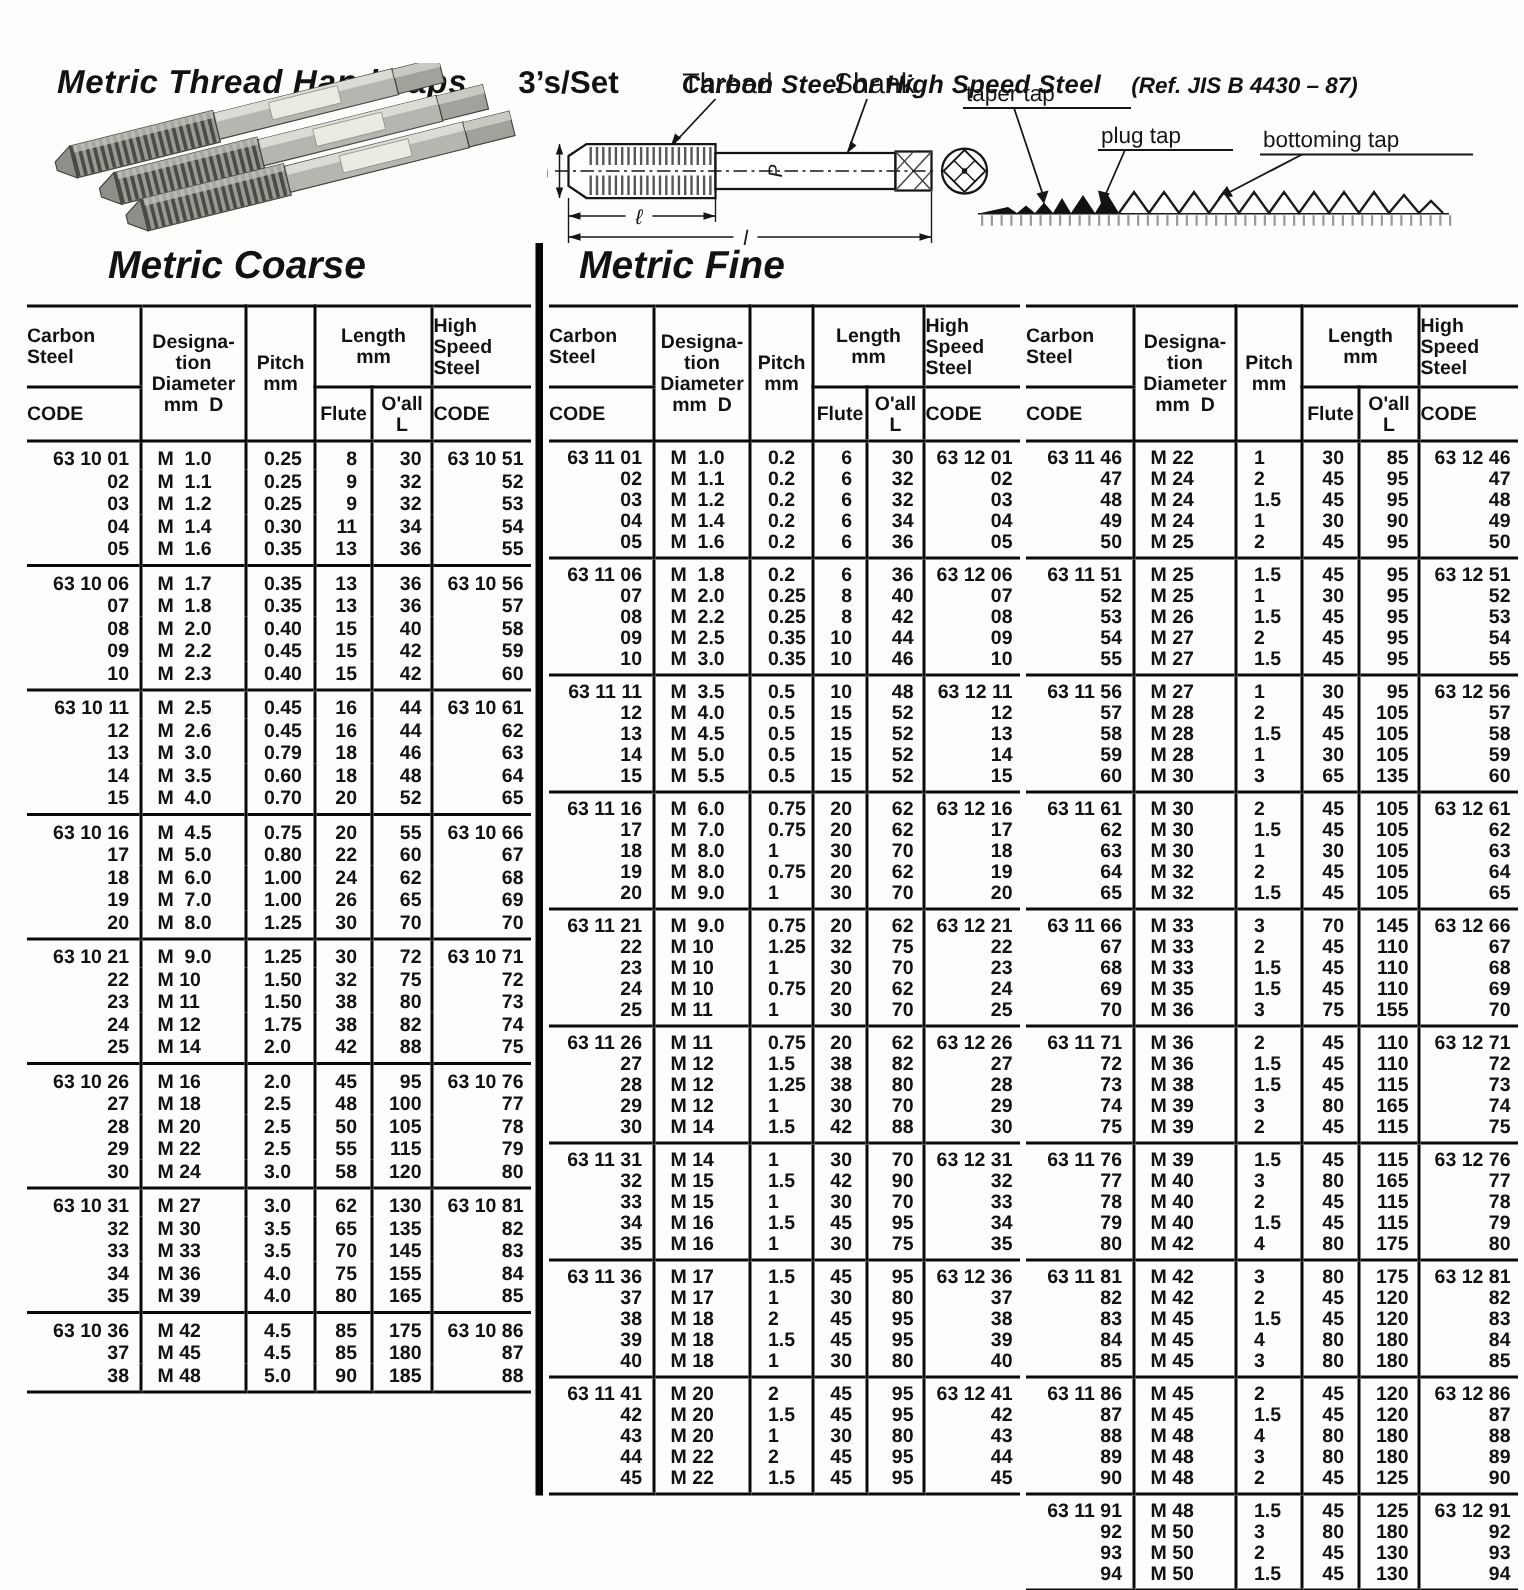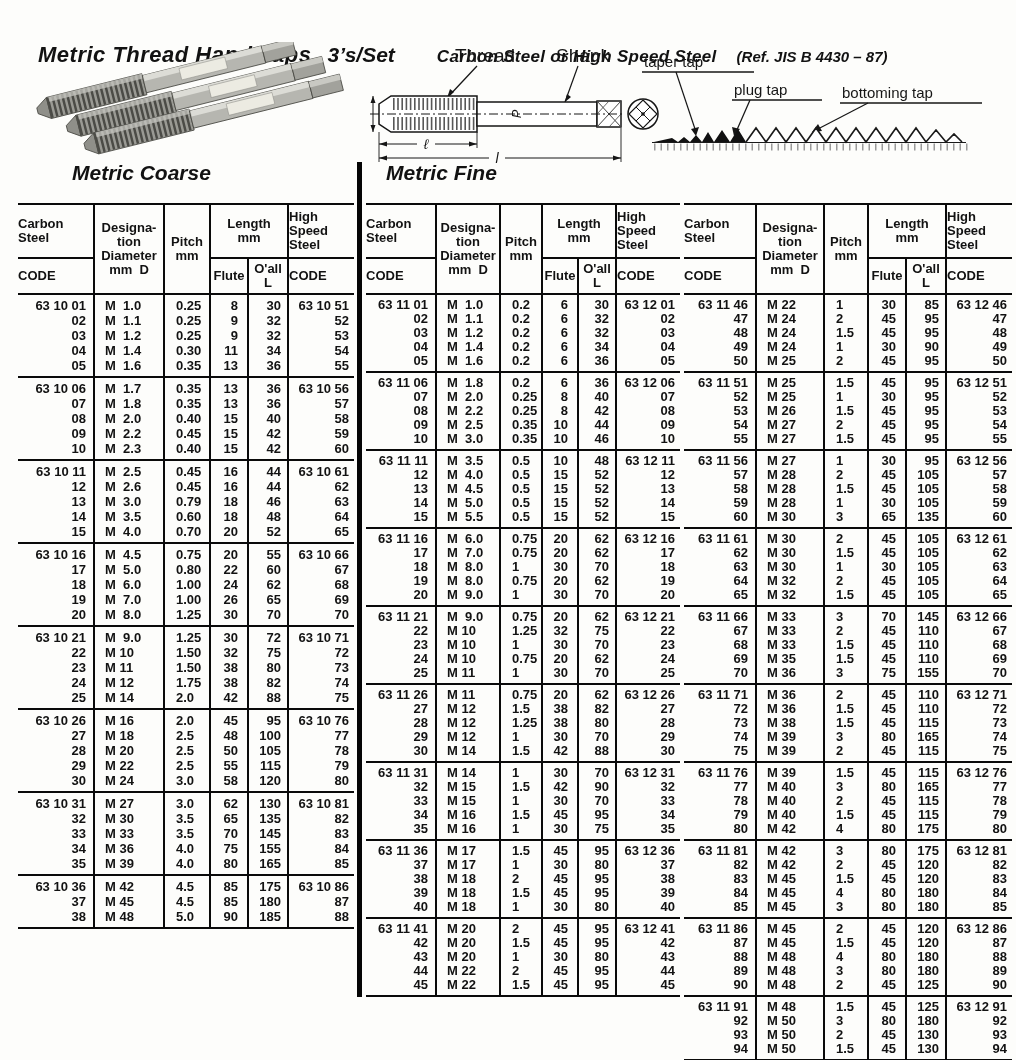--- a/index.html
+++ b/index.html
@@ -4,30 +4,30 @@
 <style>
   html,body { margin:0; padding:0; background:#e8e8e8; }
   .page {
     position:relative; width:1016px; height:1060px; margin:0 auto;
     background:#fdfdfb; color:#121212; overflow:hidden;
     font-family:"Liberation Sans", sans-serif;
   }
   
   .title-row { position:absolute; top:10px; left:38px; width:960px; display:flex; align-items:baseline; }
   .t-main  { font-size:22px; font-weight:bold; font-style:italic; letter-spacing:0.5px;margin-top:32px; }
-  .t-set   { font-size:21px; font-weight:bold; font-style:italic; margin-left:16px; }
+  .t-set   { font-size:21px; font-weight:bold; margin-left:34px; }
   .t-mat   { font-size:17px; font-weight:bold; font-style:italic; margin-left:42px; letter-spacing:0.3px; }
   .t-ref   { font-size:15px; font-weight:bold; font-style:italic; margin-left:20px; }
   
   .photo-wrap   { position:absolute; left:15px;  top:42px; }
   .diagram-wrap { position:absolute; left:365px; top:46px; }
   .types-wrap   { position:absolute; left:636px; top:52px; }
   svg text { font-family:"Liberation Sans", sans-serif; fill:#161616; }
   
-  .sec-title { position:absolute; font-size:21px; font-weight:bold; font-style:italic; }
+  .sec-title { position:absolute; font-size:26px; font-weight:bold; font-style:italic; }
   .sec-coarse { left:72px;  top:161px; }
   .sec-fine   { left:386px; top:161px; }
   .vdivider { position:absolute; left:357px; top:162px; width:5px; height:835px; background:#050505; }
   
   .tbl { position:absolute; border-collapse:collapse; table-layout:fixed; }
   .tbl-coarse     { left:18px;  top:203px; width:336px; }
   .tbl-fine-left  { left:366px; top:203px; width:314px; }
   .tbl-fine-right { left:684px; top:203px; width:328px; }
   .tbl th, .tbl td { font-weight:bold; padding:0; color:#121212; }
   .tbl thead th { font-size:13px; line-height:14px; vertical-align:middle; white-space:pre-wrap; }

